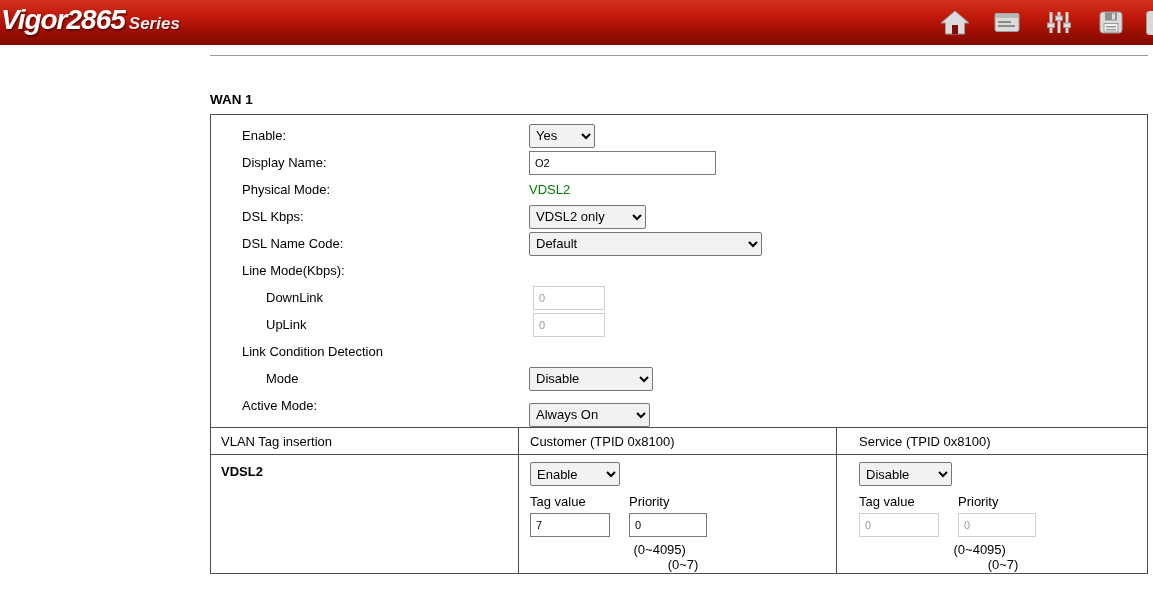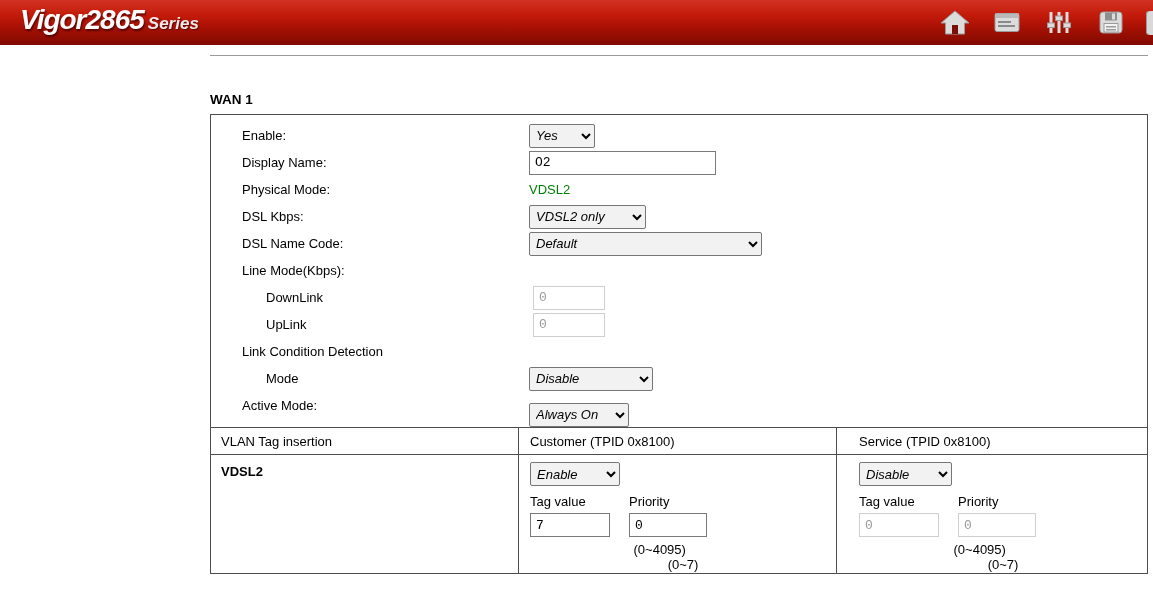--- a/index.html
+++ b/index.html
@@ -2,21 +2,21 @@
 <html><head>
 <meta charset="utf-8">
 <style>
   * { box-sizing: border-box; margin: 0; padding: 0; }
   html,body { width: 1153px; height: 611px; background: #fff; overflow: hidden;
     font-family: "Liberation Sans", sans-serif; font-size: 13px; color: #000; }
 
   
   .banner { position: relative; height: 45px; overflow: hidden;
     background: linear-gradient(180deg, #d23222 0%, #c21a0a 35%, #a91104 60%, #7f0a00 100%); }
-  .logo { position: absolute; left: 20px; top: 4px; white-space: nowrap; }
+  .logo { position: absolute; left: 1px; top: 4px; white-space: nowrap; }
   .logo .brand { font-size: 28px; font-weight: bold; font-style: italic; color: #fdfdfd;
     letter-spacing: -1px; text-shadow: 1px 2px 2px rgba(60,0,0,.75); }
   .logo .series { font-size: 17px; font-weight: bold; font-style: italic; color: #f0e9e9;
     margin-left: 4px; text-shadow: 1px 1px 1px rgba(60,0,0,.7); }
   .banner-icons { position: absolute; right: 0; top: 0; height: 45px;
     display: flex; align-items: center; gap: 18px; }
   .icon-btn { display: flex; align-items: center; justify-content: center;
     width: 34px; height: 28px; cursor: pointer; }
   .icon-partial { display: inline-block; width: 7px; height: 24px; background: #d9d9d9;
     border-radius: 4px 0 0 4px; box-shadow: inset 1px 0 0 #9a9a9a; }
@@ -30,30 +30,30 @@
   .panel { margin-top: 7px; border: 1px solid #4d4d4d; }
 
   
   .form-rows { padding: 7px 0 8px; }
   .form-row { display: flex; align-items: center; height: 27px; }
   .form-row .label { width: 318px; padding-left: 31px; }
   .form-row .label.sub { padding-left: 55px; }
   .green-val { color: #008000; }
 
   select { height: 24px; font-size: 13px; font-family: "Liberation Sans", sans-serif;
-    background: #f2f2f2; border: 1px solid #767676; border-radius: 2px; padding: 0 2px; font-style: italic; }
+    background: #f2f2f2; border: 1px solid #767676; border-radius: 2px; padding: 0 2px; }
   .sel-enable   { width: 66px; }
   .sel-dslmode  { width: 117px; }
   .sel-modem    { width: 233px; }
   .sel-detect   { width: 124px; }
-  .sel-active   { width: 100px; margin-top: 18px; }
+  .sel-active   { width: 121px; margin-top: 18px; }
   .sel-vlan-c   { width: 90px; }
   .sel-vlan-s   { width: 93px; }
 
-  input[type=text] { height: 24px; font-size: 13px; font-family: Liberation Mono, monospace;
+  input[type=text] { height: 24px; font-size: 11px; font-family: Liberation Sans, sans-serif;
     border: 1px solid #7a7a7a; padding: 0 5px; color: #000; }
   .inp-name { width: 187px; }
   .inp-speed { width: 72px; margin-left: 4px; }
   input.dis { border: 1px solid #cfcfcf; color: #9a9a9a; background: #fff; }
 
   
   .vlan-head { display: flex; border-top: 1px solid #4d4d4d; height: 27px; align-items: center; }
   .vlan-body { display: flex; border-top: 1px solid #4d4d4d; height: 119px; }
   .c1 { width: 307px; padding-left: 10px; align-self: stretch; }
   .c2 { width: 318px; padding-left: 11px; border-left: 1px solid #4d4d4d; align-self: stretch; }

